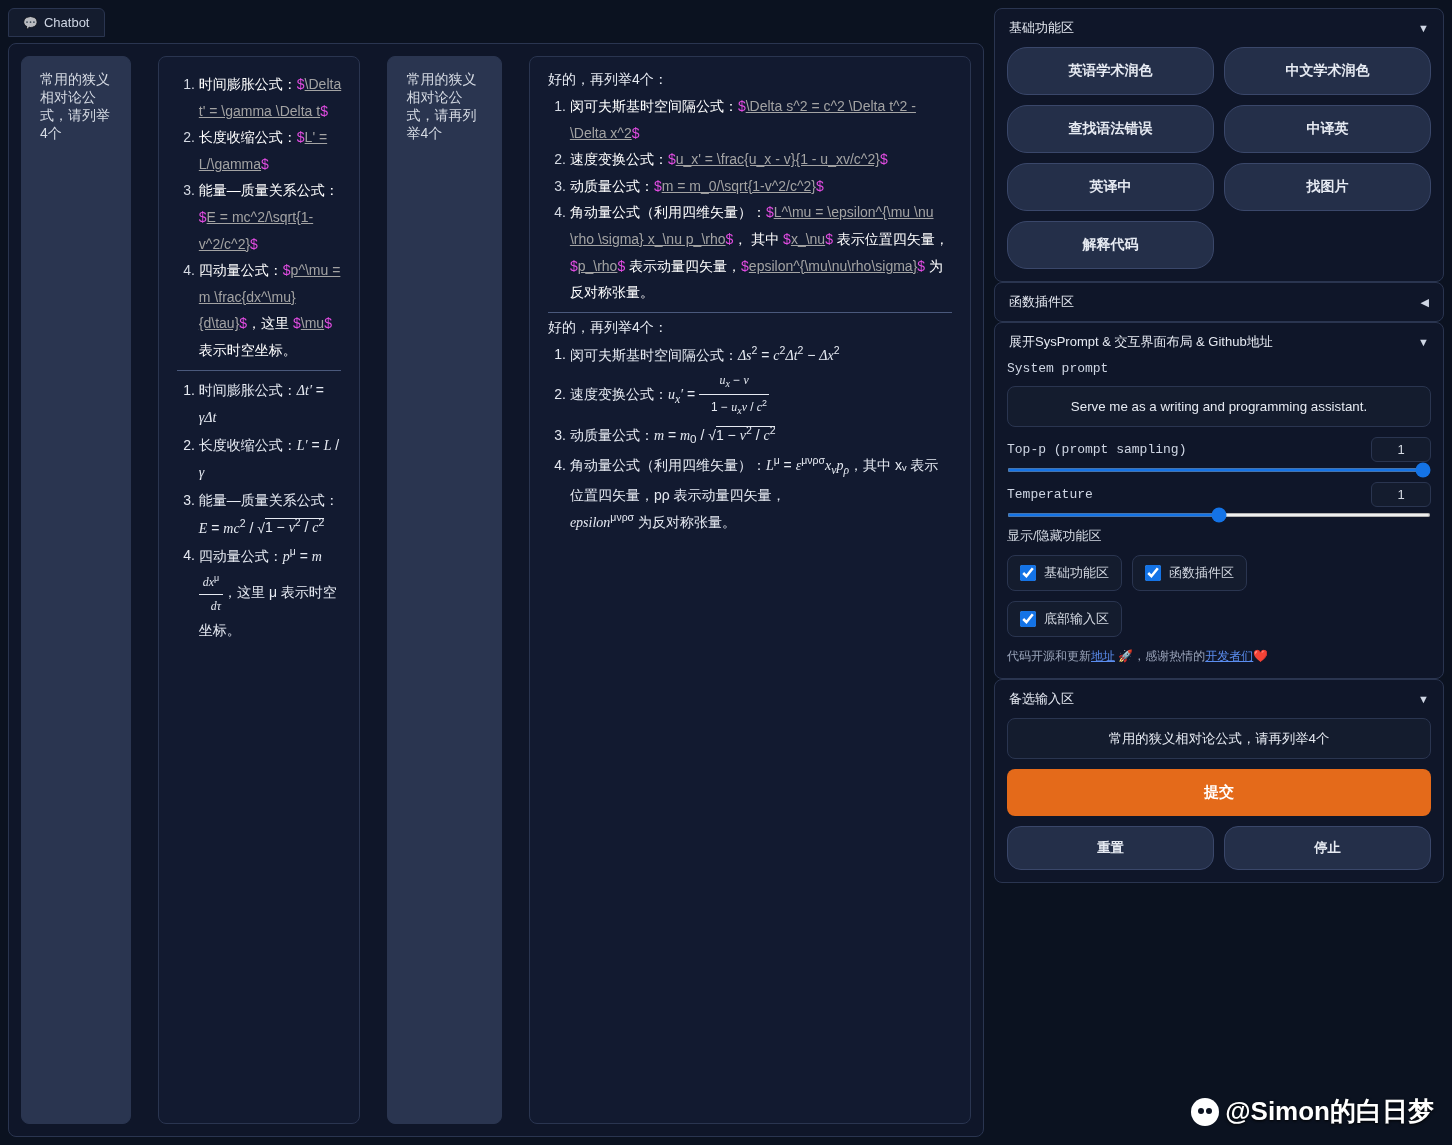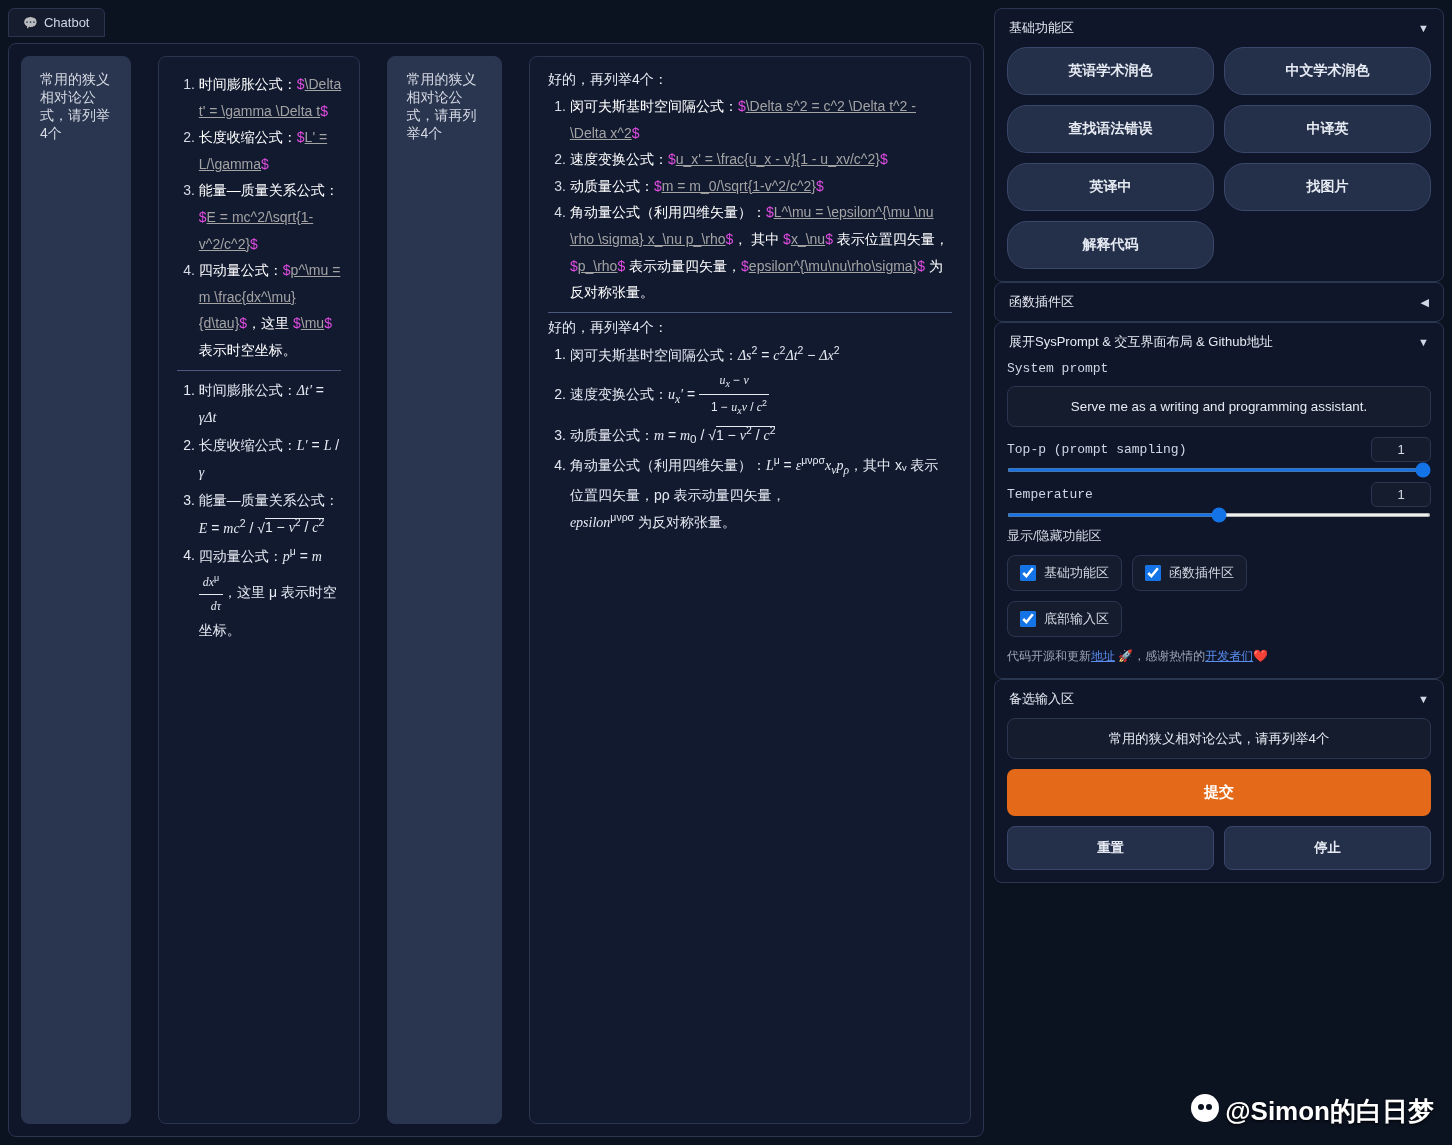--- a/index.html
+++ b/index.html
@@ -117,29 +117,29 @@
   .footnote { font-size:12px; color:#9aa4ba; line-height:1.6; }
   .footnote a { color:#5b8def; text-decoration:underline; }
 
   .submit-btn {
     background:#e46a1a; color:#fff; border:none; border-radius:8px;
     padding:14px 0; font-weight:600; font-size:15px; cursor:pointer; width:100%;
   }
   .sec-btn-row { display:flex; gap:10px; }
   .sec-btn {
     flex:1; background:#242f49; border:1px solid #3a476a; color:#e6eaf2;
-    border-radius:8px; padding:12px 13px; font-weight:600; cursor:pointer;
+    border-radius:14px; padding:12px 13px; font-weight:600; cursor:pointer;
   }
 
   .chev { font-size:11px; color:#cfd6e4; }
   .watermark {
     position:fixed; right:18px; bottom:16px;
     color:#ffffff; font-size:26px; font-weight:600;
     text-shadow:0 1px 3px #000;
-    display:flex; align-items:flex-start; gap:6px;
+    display:flex; align-items:center; gap:6px;
     pointer-events:none;
   }
   .watermark .wm-icon {
     width:28px; height:28px; border-radius:50%; background:#fff;
     position:relative;
   }
   .watermark .wm-icon::before, .watermark .wm-icon::after {
     content:""; position:absolute; background:#0b1220; border-radius:50%;
     width:6px; height:6px; top:10px;
   }

